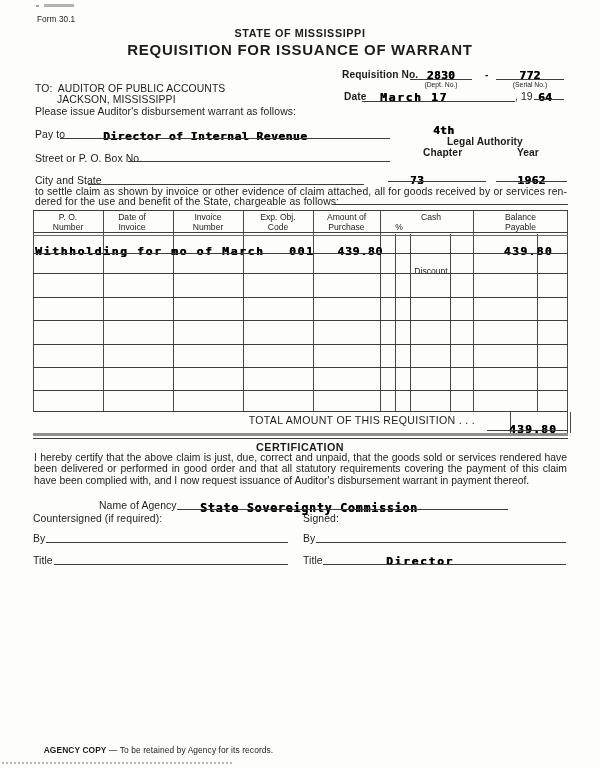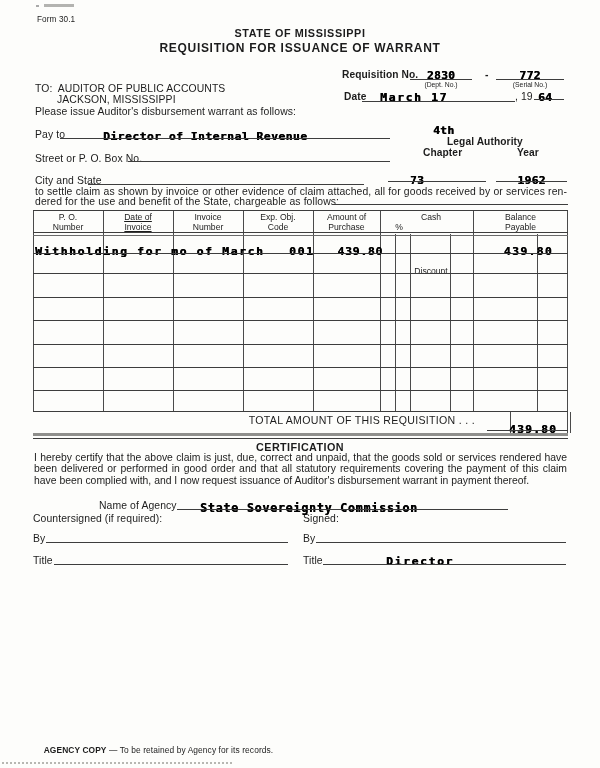--- a/index.html
+++ b/index.html
@@ -22,21 +22,21 @@
 </head>
 <body>
 
 <div class="page">
 
   <div style="position:absolute;left:36px;top:5px;width:3px;height:2px;background:#a9a9a9;"></div>
   <div style="position:absolute;left:44px;top:4px;width:30px;height:3px;background:#b3b3b0;"></div>
 
   <div class="p" style="left:37px;top:15px;font-size:8.2px;">Form 30.1</div>
   <div class="p b" style="left:0;top:27px;width:600px;text-align:center;font-size:10.8px;letter-spacing:0.6px;">STATE OF MISSISSIPPI</div>
-  <div class="p b" style="left:0;top:41px;width:600px;text-align:center;font-size:12px;letter-spacing:0.7px;">REQUISITION FOR ISSUANCE OF WARRANT</div>
+  <div class="p b" style="left:0;top:41px;width:600px;text-align:center;font-size:15px;letter-spacing:0.7px;">REQUISITION FOR ISSUANCE OF WARRANT</div>
 
   <div class="p b" style="left:342px;top:69px;font-size:10.2px;">Requisition No.</div>
   <div class="hl" style="left:410px;top:79px;width:62px;"></div>
   <div class="t" style="left:410px;top:69px;width:62px;text-align:center;">2830</div>
   <div class="cap" style="left:410px;top:81px;width:62px;">(Dept. No.)</div>
   <div class="p b" style="left:485px;top:69px;">-</div>
   <div class="hl" style="left:496px;top:79px;width:68px;"></div>
   <div class="t" style="left:496px;top:69px;width:68px;text-align:center;">772</div>
   <div class="cap" style="left:496px;top:81px;width:68px;">(Serial No.)</div>
 
@@ -98,21 +98,21 @@
     <div class="hl" style="left:0;top:63px;width:535px;"></div>
     <div class="hl" style="left:0;top:87px;width:535px;"></div>
     <div class="hl" style="left:0;top:110px;width:535px;"></div>
     <div class="hl" style="left:0;top:134px;width:535px;"></div>
     <div class="hl" style="left:0;top:157px;width:535px;"></div>
     <div class="hl" style="left:0;top:180px;width:535px;"></div>
     <div class="hl" style="left:0;top:201px;width:535px;"></div>
 
     <div class="th" style="left:0;top:3px;width:70px;">P. O.
 Number</div>
-    <div class="th" style="left:70px;top:3px;width:70px;text-decoration:underline;">Date of
+    <div class="th" style="left:64px;top:3px;width:70px;">Date of
 Invoice</div>
     <div class="th" style="left:140px;top:3px;width:70px;">Invoice
 Number</div>
     <div class="th" style="left:210px;top:3px;width:70px;">Exp. Obj.
 Code</div>
     <div class="th" style="left:280px;top:3px;width:67px;">Amount of
 Purchase</div>
     <div class="th" style="left:358px;top:3px;width:80px;">Cash</div>
     <div class="th" style="left:360px;top:12.5px;width:12px;">%</div>
     <div class="th" style="left:358px;top:12.5px;width:80px;margin-top:44px;">Discount</div>

